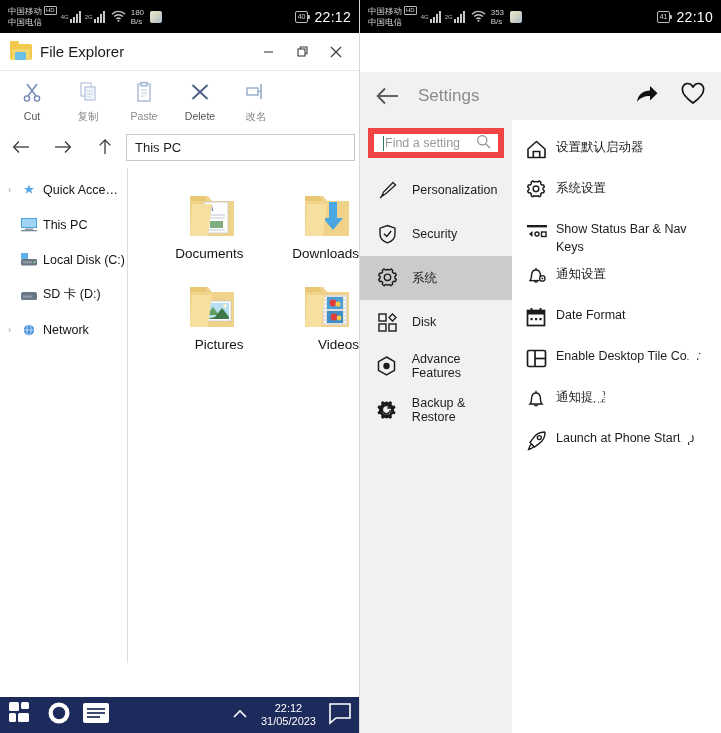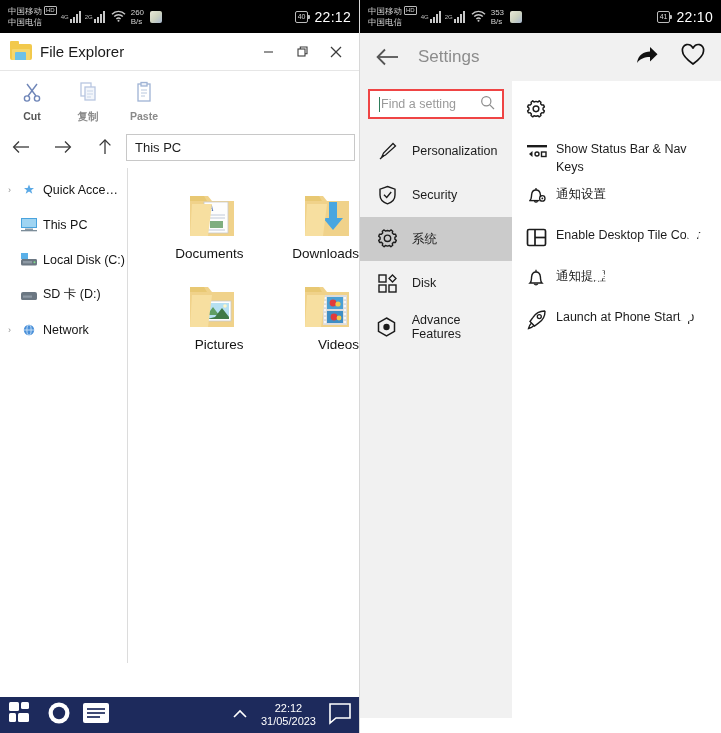--- a/index.html
+++ b/index.html
@@ -75,21 +75,21 @@
     color: #444; font-size: 13px;
   }
   .win-btn svg { display: block; }
 
   
   .ribbon { display: flex; padding: 8px 4px 6px 4px; border-bottom: 0; }
   .rb-item {
     width: 56px; display: flex; flex-direction: column; align-items: center; gap: 5px;
   }
   .rb-ico { height: 26px; display: flex; align-items: center; justify-content: center; }
-  .rb-lbl { font-size: 10.5px; color: #555; font-weight: bold; }
+  .rb-lbl { font-size: 10.5px; color: #555; }
   .rb-item.dim .rb-lbl { color: #8a8a8a; }
 
   
   .navrow { display: flex; align-items: center; padding: 2px 0 6px 0; }
   .nav-btn {
     width: 42px; height: 30px; display: flex; align-items: center; justify-content: center;
     color: #3a3a3a;
   }
   .addr {
     flex: 1; margin-right: 4px; height: 27px; border: 1px solid #c8c8c8; background: #fff;
@@ -119,30 +119,30 @@
   .taskbar {
     position: absolute; left: 0; bottom: 0; width: 360px; height: 36px;
     background: #1d2a5c; display: flex; align-items: center; padding: 0 8px; color: #fff;
   }
   .tb-left { display: flex; align-items: center; gap: 8px; }
   .tb-right { margin-left: auto; display: flex; align-items: center; gap: 12px; }
   .tb-clock { text-align: center; font-size: 11px; line-height: 13px; color: #fff; }
 
   
   .set-header {
-    height: 48px; background: #f1f1f1; display: flex; align-items: center; padding: 0 16px;
+    height: 48px; background: #f1f1f1; display: flex; align-items: center; padding: 0 16px; margin-top: 39px;
   }
   .set-back { width: 26px; display: flex; align-items: center; color: #4a4a4a; }
   .set-title { font-size: 17px; color: #8c8c8c; margin-left: 16px; }
   .set-actions { margin-left: auto; display: flex; align-items: center; gap: 22px; color: #1a1a1a; }
 
   .set-body { display: flex; height: 637px; }
   .set-side { width: 152px; background: #f1f1f1; padding-top: 8px; }
   .search-box {
-    margin: 0 8px 10px 8px; height: 30px; background: #fff; border: 2px solid #ef4444;
+    margin: 0 8px 10px 8px; height: 30px; background: #fff; border: 6px solid #ef4444;
     display: flex; align-items: center; padding: 0 7px 0 9px;
   }
   .search-caret { width: 1px; height: 15px; background: #2e7d5b; margin-right: 1px; }
   .search-ph { flex: 1; font-size: 12.5px; color: #9a9a9a; }
   .side-item {
     height: 44px; display: flex; align-items: center; padding-left: 16px; gap: 14px;
     font-size: 12.5px; color: #1c1c1c;
   }
   .side-item.active { background: #cbcbcb; }
   .si-ico { width: 22px; display: flex; align-items: center; justify-content: center; }
@@ -194,21 +194,21 @@
       </div>
       <span class="wifi">
         <svg width="15" height="12" viewBox="0 0 15 12">
             <path d="M1 4.2 A9 9 0 0 1 14 4.2" stroke="#c9c9c9" stroke-width="1.4" fill="none"></path>
             <path d="M3.2 6.6 A6 6 0 0 1 11.8 6.6" stroke="#c9c9c9" stroke-width="1.4" fill="none"></path>
             <path d="M5.4 9 A3 3 0 0 1 9.6 9" stroke="#c9c9c9" stroke-width="1.4" fill="none"></path>
             <circle cx="7.5" cy="10.8" r="1" fill="#c9c9c9"></circle>
           </svg>
       </span>
       <div class="netspeed">
-        <div>260</div>
+        <div>180</div>
         <div>B/s</div>
       </div>
       <span class="sb-app-icon"></span>
       <div class="sb-right">
         <span class="batt">40</span>
         <span class="sb-time">22:12</span>
       </div>
     </div>
 
     <div class="win-title">
@@ -268,20 +268,39 @@
         <span class="rb-ico">
           <svg width="22" height="22" viewBox="0 0 22 22">
               <rect x="5" y="3" width="12" height="17" stroke="#9fb3d4" stroke-width="1.3" fill="#fff"></rect>
               <rect x="8" y="1.5" width="6" height="3.5" stroke="#9fb3d4" stroke-width="1.3" fill="#eef2f9"></rect>
               <line x1="8" y1="9" x2="14" y2="9" stroke="#b9c8de" stroke-width="1"></line>
               <line x1="8" y1="12" x2="14" y2="12" stroke="#b9c8de" stroke-width="1"></line>
               <line x1="8" y1="15" x2="12" y2="15" stroke="#b9c8de" stroke-width="1"></line>
             </svg>
         </span>
         <span class="rb-lbl">Paste</span>
+      </div>
+      <div class="rb-item">
+        <span class="rb-ico">
+          <svg width="22" height="22" viewBox="0 0 22 22">
+              <line x1="3.5" y1="4" x2="18.5" y2="18" stroke="#4a5f85" stroke-width="1.8"></line>
+              <line x1="18.5" y1="4" x2="3.5" y2="18" stroke="#4a5f85" stroke-width="1.8"></line>
+            </svg>
+        </span>
+        <span class="rb-lbl">Delete</span>
+      </div>
+      <div class="rb-item dim">
+        <span class="rb-ico">
+          <svg width="22" height="22" viewBox="0 0 22 22">
+              <rect x="2" y="7" width="11" height="7" stroke="#8ea4c6" stroke-width="1.3" fill="#fff"></rect>
+              <line x1="16" y1="3" x2="16" y2="18" stroke="#8ea4c6" stroke-width="1.5"></line>
+              <line x1="13" y1="10.5" x2="16" y2="10.5" stroke="#8ea4c6" stroke-width="1.3"></line>
+            </svg>
+        </span>
+        <span class="rb-lbl">改名</span>
       </div>
     </div>
 
     <div class="navrow">
       <span class="nav-btn">
         <svg width="20" height="16" viewBox="0 0 20 16">
             <line x1="3" y1="8" x2="18" y2="8" stroke="#3a3a3a" stroke-width="1.3"></line>
             <polyline points="8,2.5 2.6,8 8,13.5" stroke="#3a3a3a" stroke-width="1.3" fill="none"></polyline>
           </svg>
       </span>
@@ -609,31 +628,56 @@
         <div class="side-item">
           <span class="si-ico">
             <svg width="21" height="21" viewBox="0 0 21 21">
                 <path d="M10.5 1 L18.5 5.6 V14.4 L10.5 19 L2.5 14.4 V5.6 Z" fill="none" stroke="#1c1c1c" stroke-width="1.5"></path>
                 <circle cx="10.5" cy="10" r="3.2" fill="#1c1c1c"></circle>
               </svg>
           </span>
           <span>Advance Features</span>
         </div>
 
+        <div class="side-item">
+          <span class="si-ico">
+            <svg width="21" height="21" viewBox="0 0 21 21">
+                <path d="M10.5 1.5 L12.8 2.2 L14.2 1 L16 2.6 L15.5 4.4 L16.8 5.8 L18.7 5.6 L19.5 7.8 L18 9 L18 10.9 L19.5 12.1 L18.7 14.3 L16.8 14.1 L15.5 15.5 L16 17.3 L14.2 18.9 L12.8 17.7 L10.5 18.4 L8.2 17.7 L6.8 18.9 L5 17.3 L5.5 15.5 L4.2 14.1 L2.3 14.3 L1.5 12.1 L3 10.9 L3 9 L1.5 7.8 L2.3 5.6 L4.2 5.8 L5.5 4.4 L5 2.6 L6.8 1 L8.2 2.2 Z" fill="#1c1c1c"></path>
+                <circle cx="10.5" cy="10" r="4.6" fill="#f1f1f1"></circle>
+                <path d="M13.6 7.3 A4 4 0 1 0 14.3 10.2" fill="none" stroke="#1c1c1c" stroke-width="1.5"></path>
+                <polyline points="14.4,4.8 14.4,8 11.2,8" fill="none" stroke="#1c1c1c" stroke-width="1.5"></polyline>
+              </svg>
+          </span>
+          <span>Backup &amp; Restore</span>
+        </div>
       </div>
 
       <div class="set-main">
 
+        <div class="main-item">
+          <span class="mi-ico">
+            <svg width="21" height="21" viewBox="0 0 21 21">
+                <path d="M2 10 L10.5 2.5 L19 10 V18.5 H2 Z" fill="none" stroke="#1c1c1c" stroke-width="1.6" stroke-linejoin="round"></path>
+                <path d="M7.3 18.5 V12.5 H13.7 V18.5" fill="none" stroke="#1c1c1c" stroke-width="1.6"></path>
+              </svg>
+          </span>
+          <span class="mi-body">
+            <span class="mi-lbl">设置默认启动器</span>
+          </span>
+        </div>
 
         <div class="main-item">
           <span class="mi-ico">
             <svg width="20" height="20" viewBox="0 0 21 21">
                 <path d="M10.5 1.5 L12.6 2.1 L13.9 0.9 L15.7 2.3 L15.3 4 L16.6 5.3 L18.4 5.1 L19.3 7.2 L17.9 8.4 L17.9 10.2 L19.3 11.4 L18.4 13.5 L16.6 13.3 L15.3 14.6 L15.7 16.3 L13.9 17.7 L12.6 16.5 L10.5 17.1 L8.4 16.5 L7.1 17.7 L5.3 16.3 L5.7 14.6 L4.4 13.3 L2.6 13.5 L1.7 11.4 L3.1 10.2 L3.1 8.4 L1.7 7.2 L2.6 5.1 L4.4 5.3 L5.7 4 L5.3 2.3 L7.1 0.9 L8.4 2.1 Z" fill="none" stroke="#1c1c1c" stroke-width="1.5" stroke-linejoin="round"></path>
                 <circle cx="10.5" cy="9.3" r="3" fill="none" stroke="#1c1c1c" stroke-width="1.5"></circle>
               </svg>
+          </span>
+          <span class="mi-body">
+            <span class="mi-lbl">系统设置</span>
           </span>
         </div>
 
         <div class="main-item">
           <span class="mi-ico">
             <svg width="22" height="20" viewBox="0 0 22 20">
                 <rect x="1" y="4" width="20" height="2.4" fill="#1c1c1c"></rect>
                 <polygon points="3,13 6.5,10 6.5,16" fill="#1c1c1c"></polygon>
                 <circle cx="11" cy="13" r="2" fill="none" stroke="#1c1c1c" stroke-width="1.4"></circle>
                 <rect x="15.5" y="11" width="4.5" height="4.5" fill="none" stroke="#1c1c1c" stroke-width="1.4"></rect>
@@ -653,20 +697,36 @@
                 <line x1="10" y1="2" x2="10" y2="4" stroke="#1c1c1c" stroke-width="1.3"></line>
                 <circle cx="16.3" cy="12.4" r="2.7" fill="none" stroke="#1c1c1c" stroke-width="1.3"></circle>
                 <circle cx="16.3" cy="12.4" r="0.9" fill="#1c1c1c"></circle>
               </svg>
           </span>
           <span class="mi-body">
             <span class="mi-lbl">通知设置</span>
           </span>
         </div>
 
+        <div class="main-item">
+          <span class="mi-ico">
+            <svg width="20" height="21" viewBox="0 0 20 21">
+                <rect x="1.5" y="3.5" width="17" height="15" fill="none" stroke="#1c1c1c" stroke-width="1.7"></rect>
+                <rect x="1.5" y="3.5" width="17" height="4" fill="#1c1c1c"></rect>
+                <line x1="5.5" y1="1" x2="5.5" y2="5" stroke="#1c1c1c" stroke-width="1.9"></line>
+                <line x1="14.5" y1="1" x2="14.5" y2="5" stroke="#1c1c1c" stroke-width="1.9"></line>
+                <rect x="4.5" y="11" width="2.2" height="2.2" fill="#1c1c1c"></rect>
+                <rect x="9" y="11" width="2.2" height="2.2" fill="#1c1c1c"></rect>
+                <rect x="13.4" y="11" width="2.2" height="2.2" fill="#1c1c1c"></rect>
+              </svg>
+          </span>
+          <span class="mi-body">
+            <span class="mi-lbl">Date Format</span>
+          </span>
+        </div>
 
         <div class="main-item">
           <span class="mi-ico">
             <svg width="21" height="21" viewBox="0 0 21 21">
                 <rect x="1.5" y="2.5" width="18" height="16" rx="1.5" fill="none" stroke="#1c1c1c" stroke-width="1.7"></rect>
                 <line x1="9" y1="2.5" x2="9" y2="18.5" stroke="#1c1c1c" stroke-width="1.7"></line>
                 <line x1="9" y1="10.5" x2="19.5" y2="10.5" stroke="#1c1c1c" stroke-width="1.7"></line>
               </svg>
           </span>
           <span class="mi-body">

